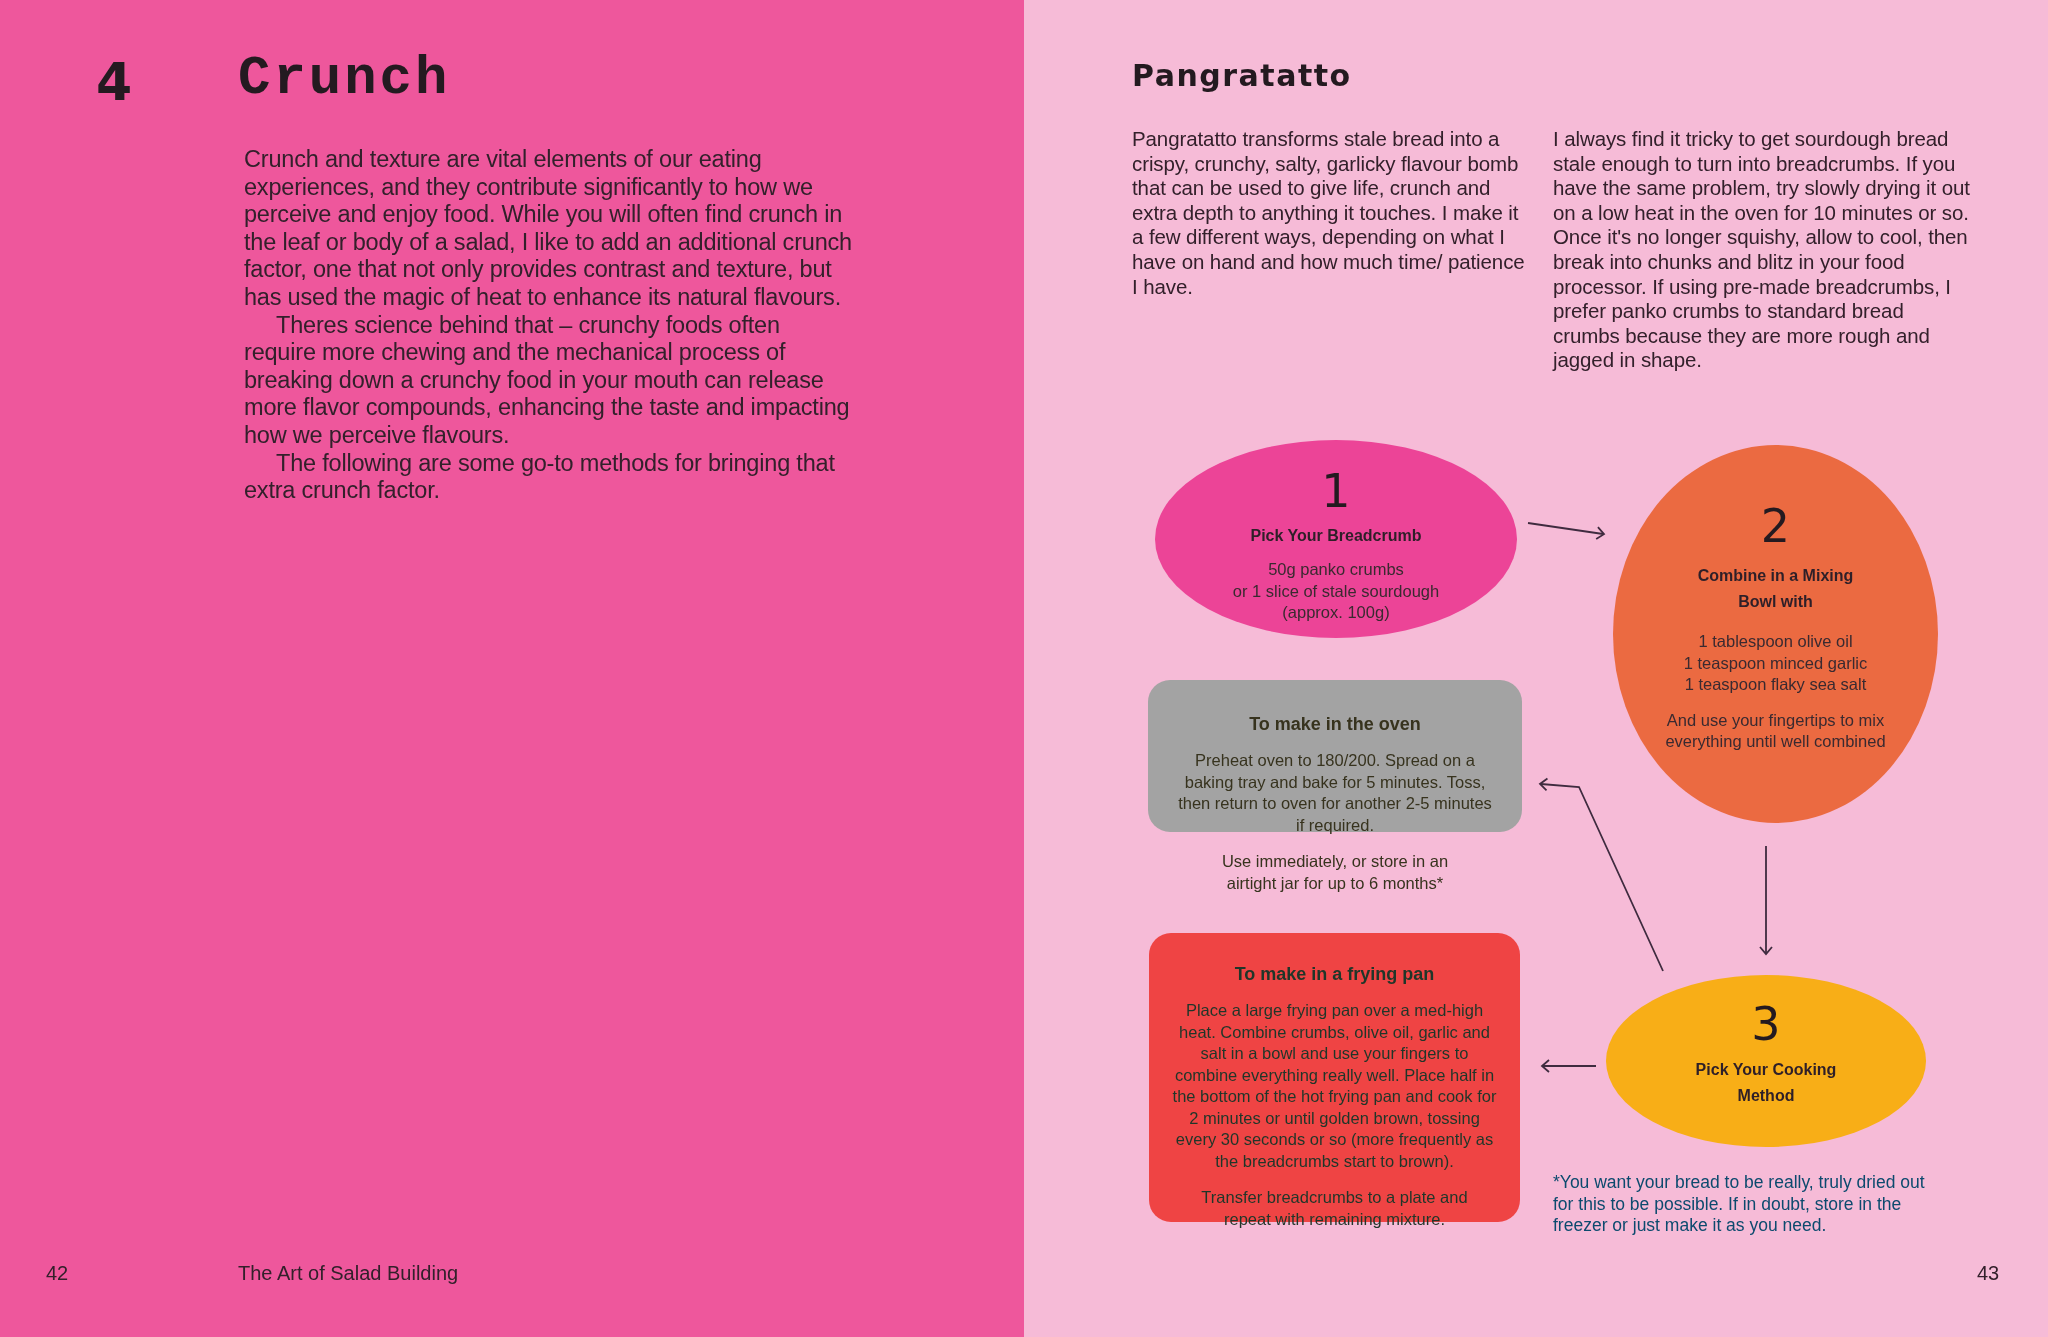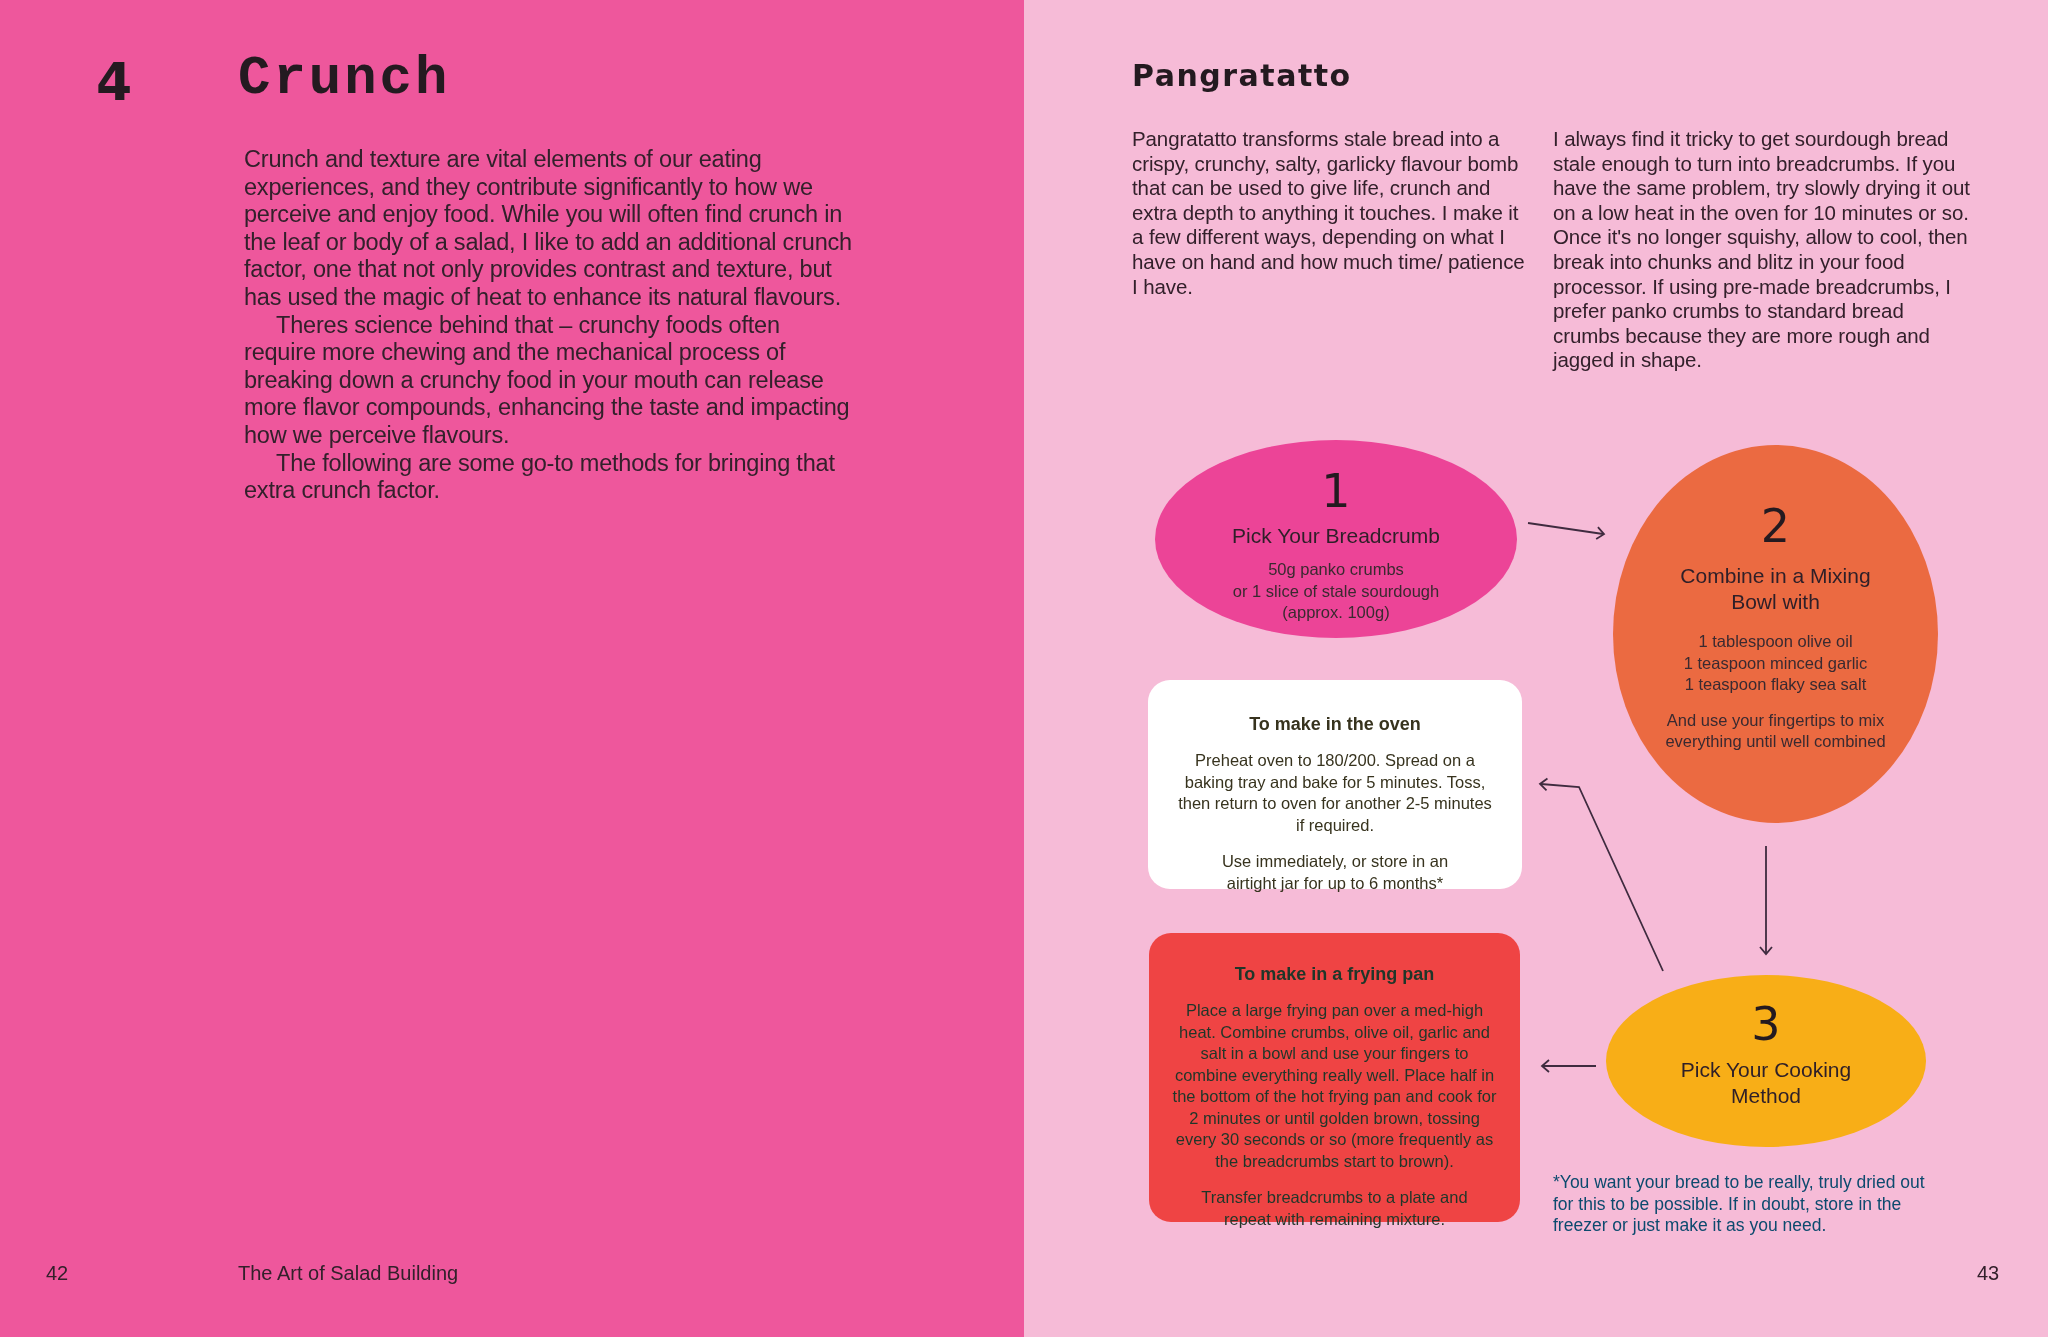--- a/index.html
+++ b/index.html
@@ -40,21 +40,21 @@
   }
   .intro-1{left:1132px;width:400px;}
   .intro-2{left:1553px;width:420px;}
 
   .ellipse{
     position:absolute;border-radius:50%;
     display:flex;flex-direction:column;align-items:center;justify-content:flex-start;
     text-align:center;color:#2E1F28;
   }
   .step-number{font-family:"DejaVu Sans", sans-serif;font-size:46px;font-weight:400;color:#241A20;line-height:1;}
-  .step-title{font-size:21px;font-weight:400;color:#2E1F28;line-height:26px;}
+  .step-title{font-size:16px;font-weight:700;color:#2E1F28;line-height:26px;}
   .step-small{font-size:16.5px;line-height:21.5px;font-weight:400;color:#3A2A30;}
 
   .ellipse-1{left:1155px;top:440px;width:362px;height:198px;background:#EC4497;padding-top:0;}
   .ellipse-1 .step-number{margin-top:28px;}
   .ellipse-1 .step-title{margin-top:9px;}
   .ellipse-1 .step-small{margin-top:10px;}
 
   .ellipse-2{left:1613px;top:445px;width:325px;height:378px;background:#EB6A41;}
   .ellipse-2 .step-number{margin-top:58px;}
   .ellipse-2 .step-title{margin-top:14px;}
@@ -64,21 +64,21 @@
   .ellipse-3{left:1606px;top:975px;width:320px;height:172px;background:#F8AE17;}
   .ellipse-3 .step-number{margin-top:26px;}
   .ellipse-3 .step-title{margin-top:10px;}
 
   .method-box{
     position:absolute;border-radius:22px;text-align:center;
     display:flex;flex-direction:column;align-items:center;
   }
   .box-title{font-size:18px;font-weight:700;line-height:22px;}
   .box-text{font-size:16.5px;line-height:21.5px;font-weight:400;margin-top:15px;}
-  .oven-box{left:1148px;top:680px;width:374px;height:209px;background:#ffffff;color:#37331E;padding-top:0;}
+  .oven-box{left:1148px;top:680px;width:374px;height:152px;background:#a3a3a3;color:#37331E;padding-top:0;}
   .oven-box .box-title{margin-top:33px;}
   .oven-box .box-text{width:320px;}
   .pan-box{left:1149px;top:933px;width:371px;height:289px;background:#ef4444;color:#1F3629;}
   .pan-box .box-title{margin-top:30px;}
   .pan-box .box-text{width:330px;}
 
   .footnote{
     position:absolute;left:1553px;top:1172px;width:395px;
     font-size:17.5px;line-height:21.6px;color:#0c4a6e;font-weight:400;
   }

